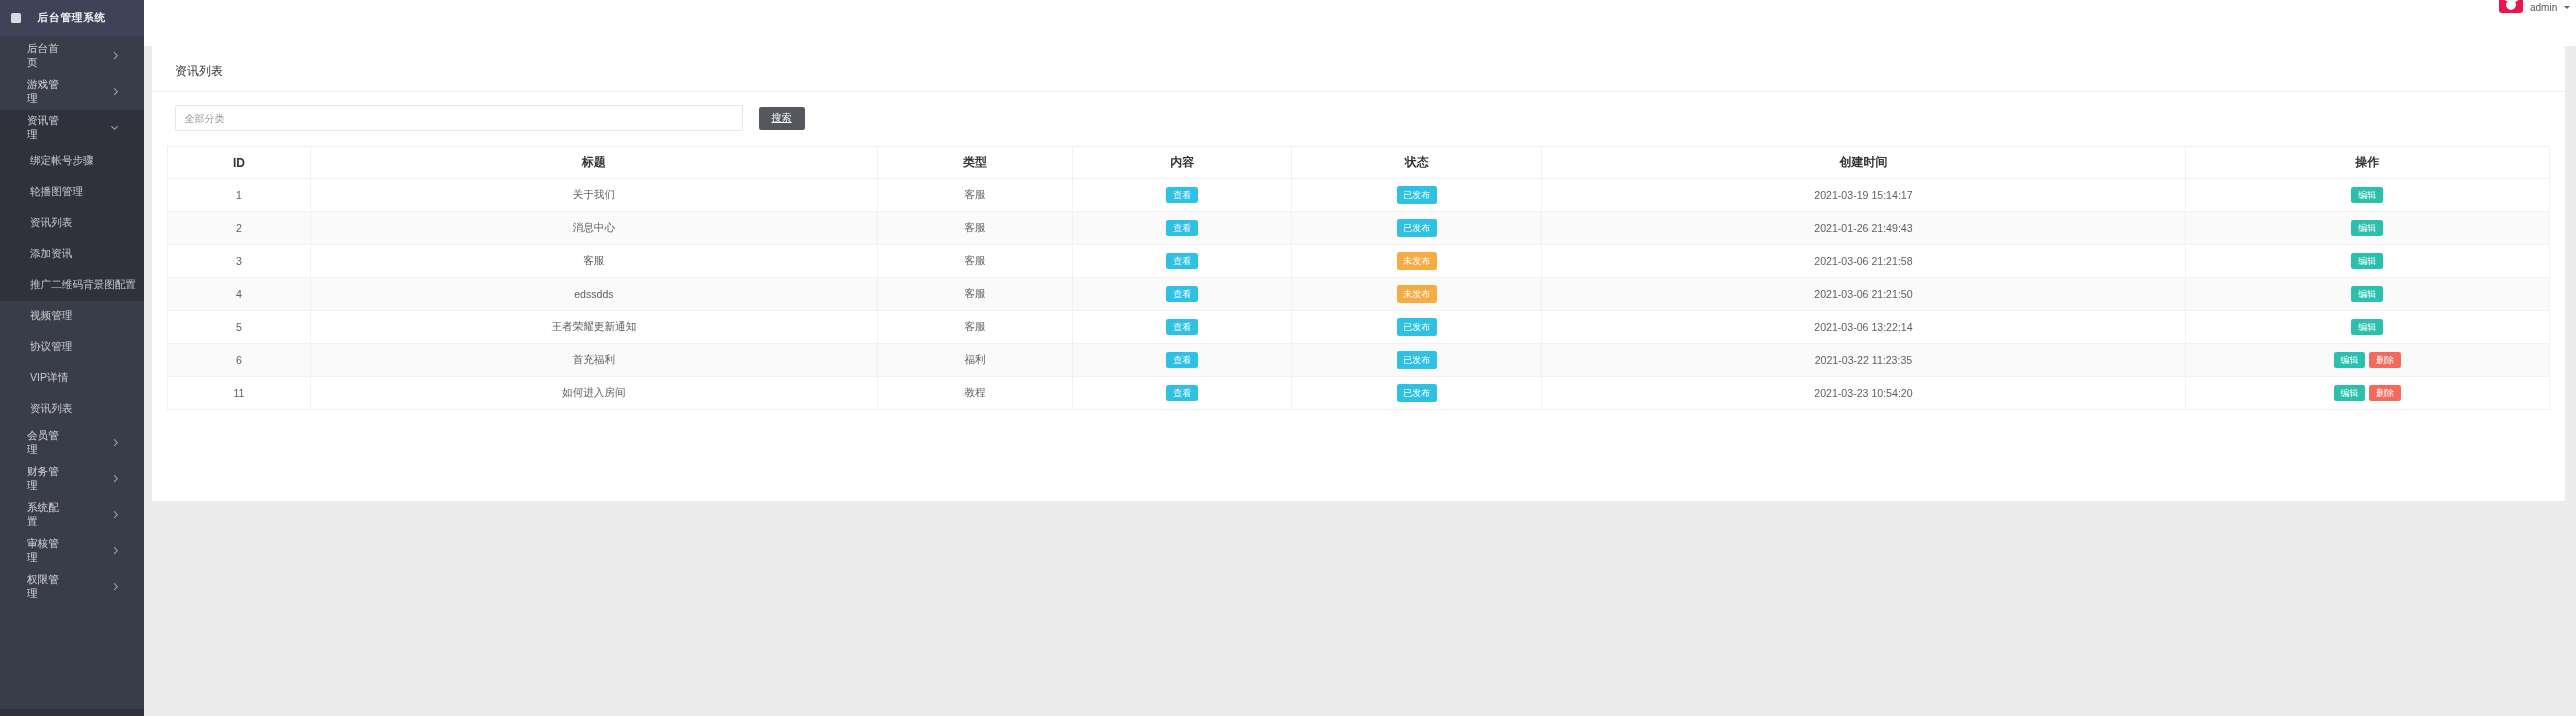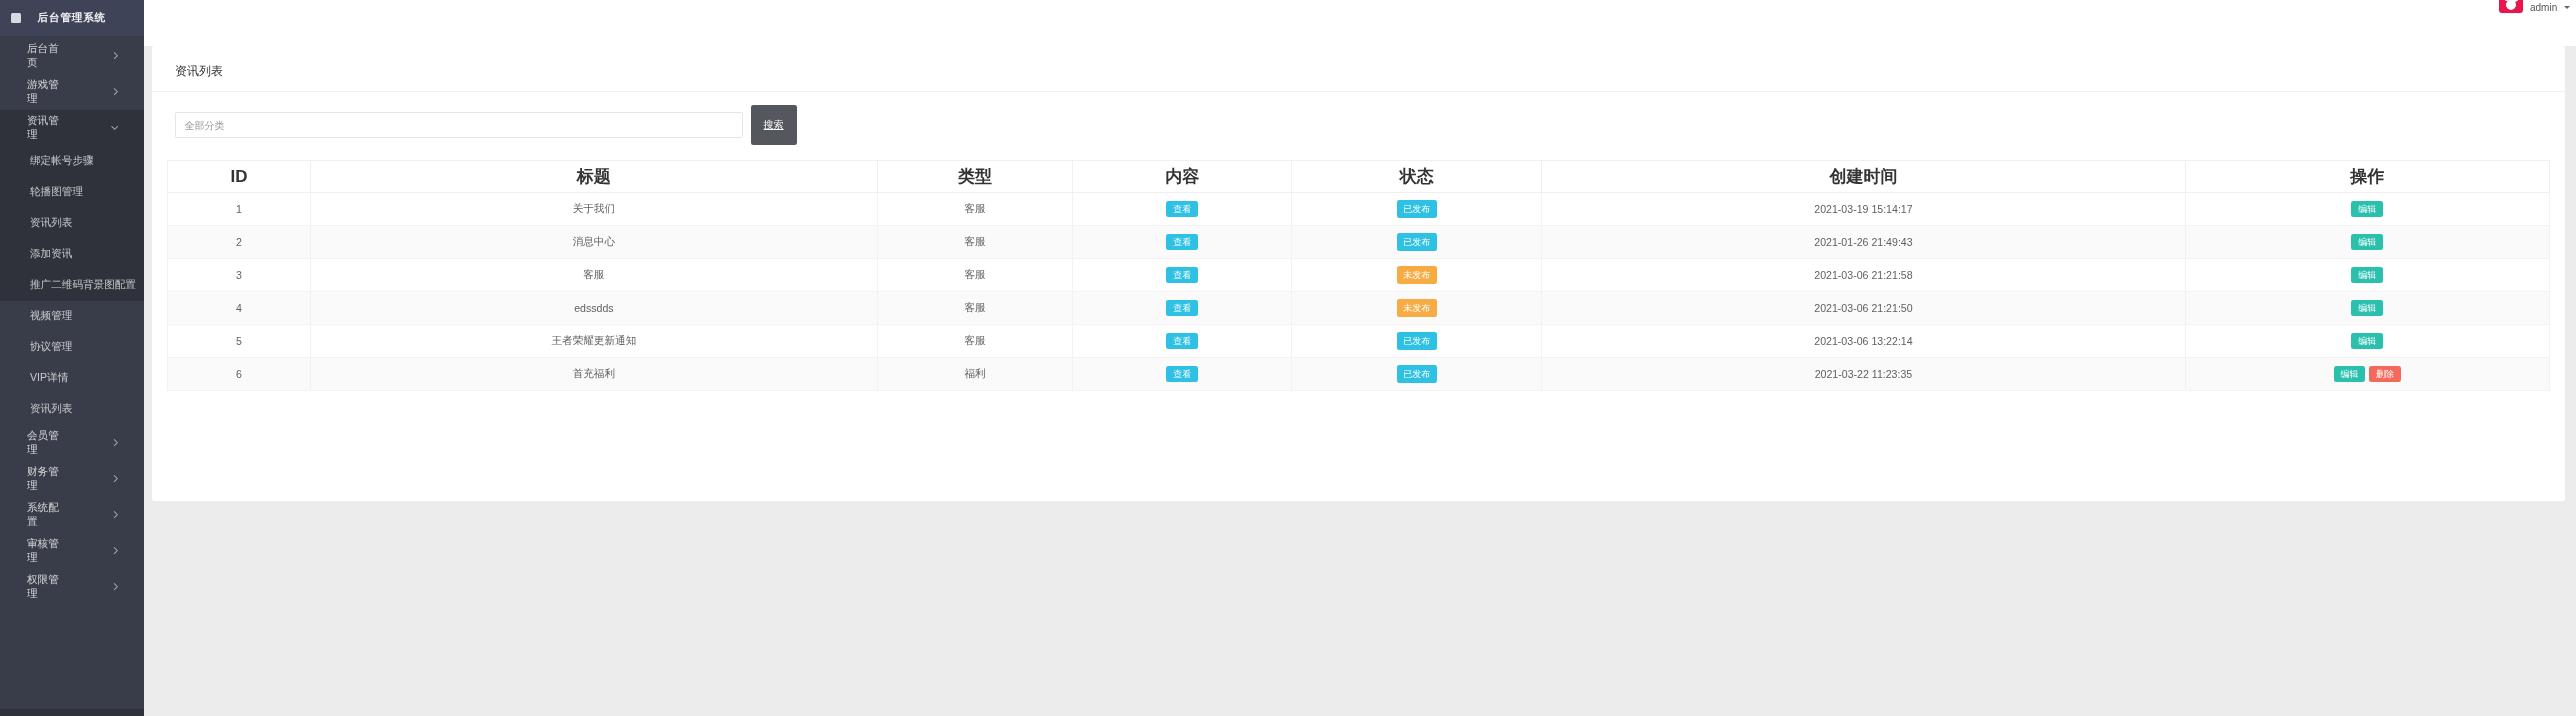--- a/index.html
+++ b/index.html
@@ -41,31 +41,31 @@
       radial-gradient(circle at 50% 66%, #fff 0 4.6px, rgba(255,255,255,0) 5.3px),
       var(--avatar-red);}
   .username{font-size:10px; color:#555; margin-top:1.5px;}
   .caret{width:0; height:0; border-left:3px solid transparent; border-right:3px solid transparent;
          border-top:3.8px solid #666; margin-top:6px;}
   
   .content{position:absolute; left:152px; top:46px; width:2413px; height:455px;
            background:#fff; border-radius:2.3px; padding:0 15px;}
   .card-title{margin:0 -15px; padding:16.7px 23px 11.4px; font-size:12px; color:#333;
               border-bottom:0.8px solid #f0f0f0;}
-  .search-row{margin:13px 7.6px 0; display:flex; align-items:center; gap:8px;}
+  .search-row{margin:13px 7.6px 0; display:flex; align-items:center; gap:16px;}
   .search-input{width:568px; height:26px; border:0.8px solid #e6e6e6; border-radius:1.5px;
                 padding:0 9px; font-size:10px; color:#333; outline:none;
                 font-family:"Liberation Sans","DejaVu Sans",sans-serif;}
   .search-input::placeholder{color:#9a9a9a;}
-  .search-btn{width:46px; height:40px; background:var(--btn-dark); color:#fff; border:none;
+  .search-btn{width:46px; height:23px; background:var(--btn-dark); color:#fff; border:none;
               border-radius:2.3px; font-size:10px; cursor:pointer;
               font-family:"Liberation Sans","DejaVu Sans",sans-serif;text-decoration:underline;}
   
   table{margin-top:15px; width:100%; border-collapse:collapse; table-layout:fixed;}
-  th{height:32px; font-size:17px; color:#333; font-weight:bold; text-align:center;
+  th{height:32px; font-size:12px; color:#333; font-weight:bold; text-align:center;
      border:0.8px solid #f0f0f0; background:#fff;}
   td{height:33px; font-size:10.6px; color:#5f5f5f; text-align:center;
      border:0.8px solid #f2f2f2; white-space:nowrap; overflow:hidden;}
   tbody tr:nth-child(even) td{background:#fafafa;}
   .pill{display:inline-block; color:#fff; font-size:9px; line-height:1;
         border-radius:2.3px; border:none; cursor:pointer; padding:3.8px 6.8px;
         font-family:"Liberation Sans","DejaVu Sans",sans-serif;}
   .pill-view{background:var(--cyan);}
   .pill-cyan{background:var(--cyan); padding:4.6px 6.8px; cursor:default;}
   .pill-orange{background:var(--orange); padding:4.6px 6.8px; cursor:default;}
@@ -225,16 +225,25 @@
         </tr>
         <tr>
           <td>6</td>
           <td>首充福利</td>
           <td>福利</td>
           <td><button class="pill pill-view">查看</button></td>
           <td><span class="pill pill-cyan">已发布</span></td>
           <td>2021-03-22 11:23:35</td>
           <td><button class="pill pill-edit">编辑</button><button class="pill pill-del">删除</button></td>
         </tr>
+        <tr>
+          <td>11</td>
+          <td>如何进入房间</td>
+          <td>教程</td>
+          <td><button class="pill pill-view">查看</button></td>
+          <td><span class="pill pill-cyan">已发布</span></td>
+          <td>2021-03-23 10:54:20</td>
+          <td><button class="pill pill-edit">编辑</button><button class="pill pill-del">删除</button></td>
+        </tr>
       </tbody>
   </table>
 </main>
 
 
 </body></html>

